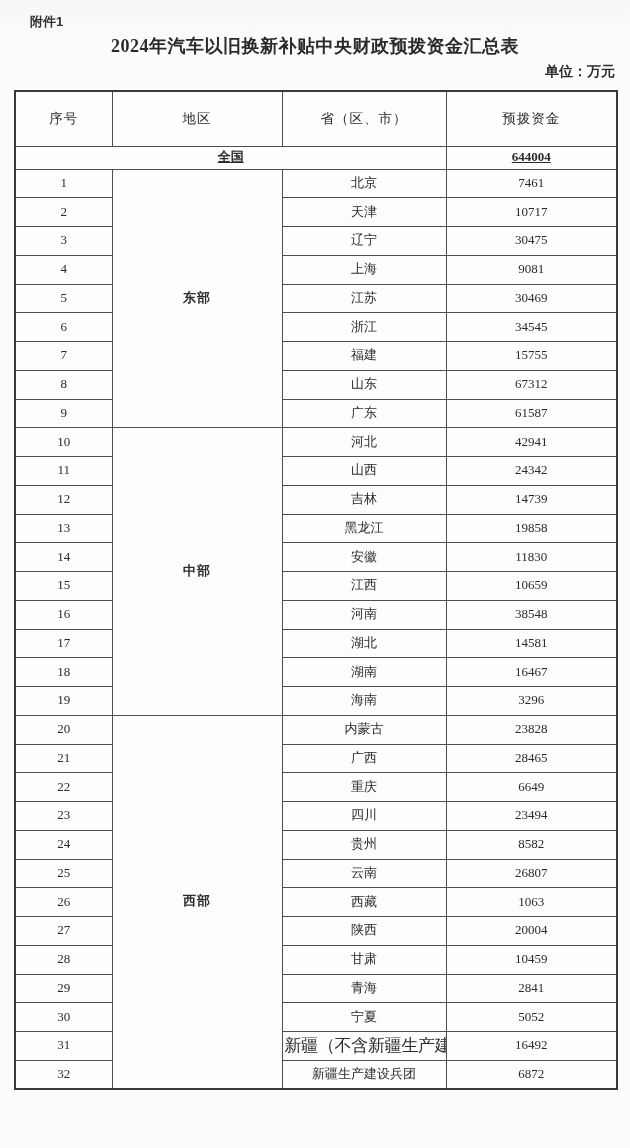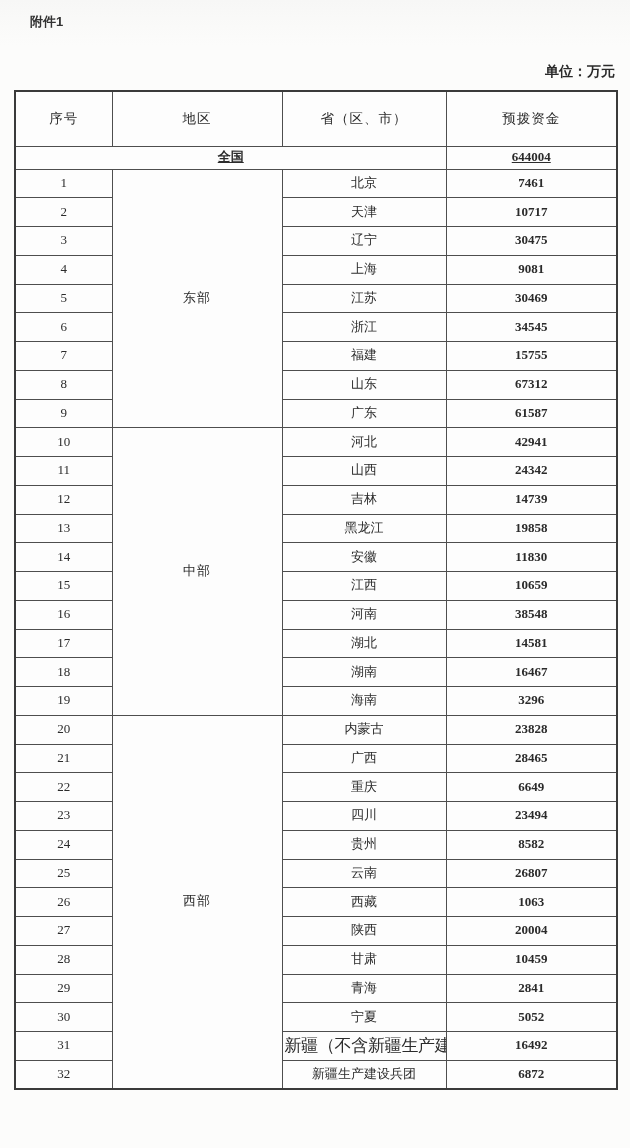--- a/index.html
+++ b/index.html
@@ -70,30 +70,31 @@
   }
   table.summary thead tr { height: 55px; }
   table.summary thead th {
     font-weight: normal;
     font-size: 13.5px;
     letter-spacing: 1px;
   }
   tr.national-row { height: 23px; text-decoration: underline; }
   tr.national-row td { font-weight: bold; }
   tr.data-row { height: 28.75px; }
-  td.region-cell { font-weight: normal; letter-spacing: 1px; margin-top: 36px; }
-  td.amount-cell { font-size: 12.5px; font-weight: bold; }
+  td.region-cell { font-weight: bold; letter-spacing: 1px; margin-top: 36px; }
+  td.amount-cell { font-size: 12.5px; }
   td.province-cell.small { font-size: 17px; letter-spacing: -0.3px; }
 </style>
 </head>
 <body>
 
 <div class="page">
   <div class="attachment">附件1</div>
 
+  <h1 class="doc-title">2024年汽车以旧换新补贴中央财政预拨资金汇总表</h1>
 
   <div class="unit-label">单位：万元</div>
 
   <table class="summary">
     <colgroup>
       <col style="width:97px">
       <col style="width:170px">
       <col style="width:164px">
       <col style="width:171px">
     </colgroup>

